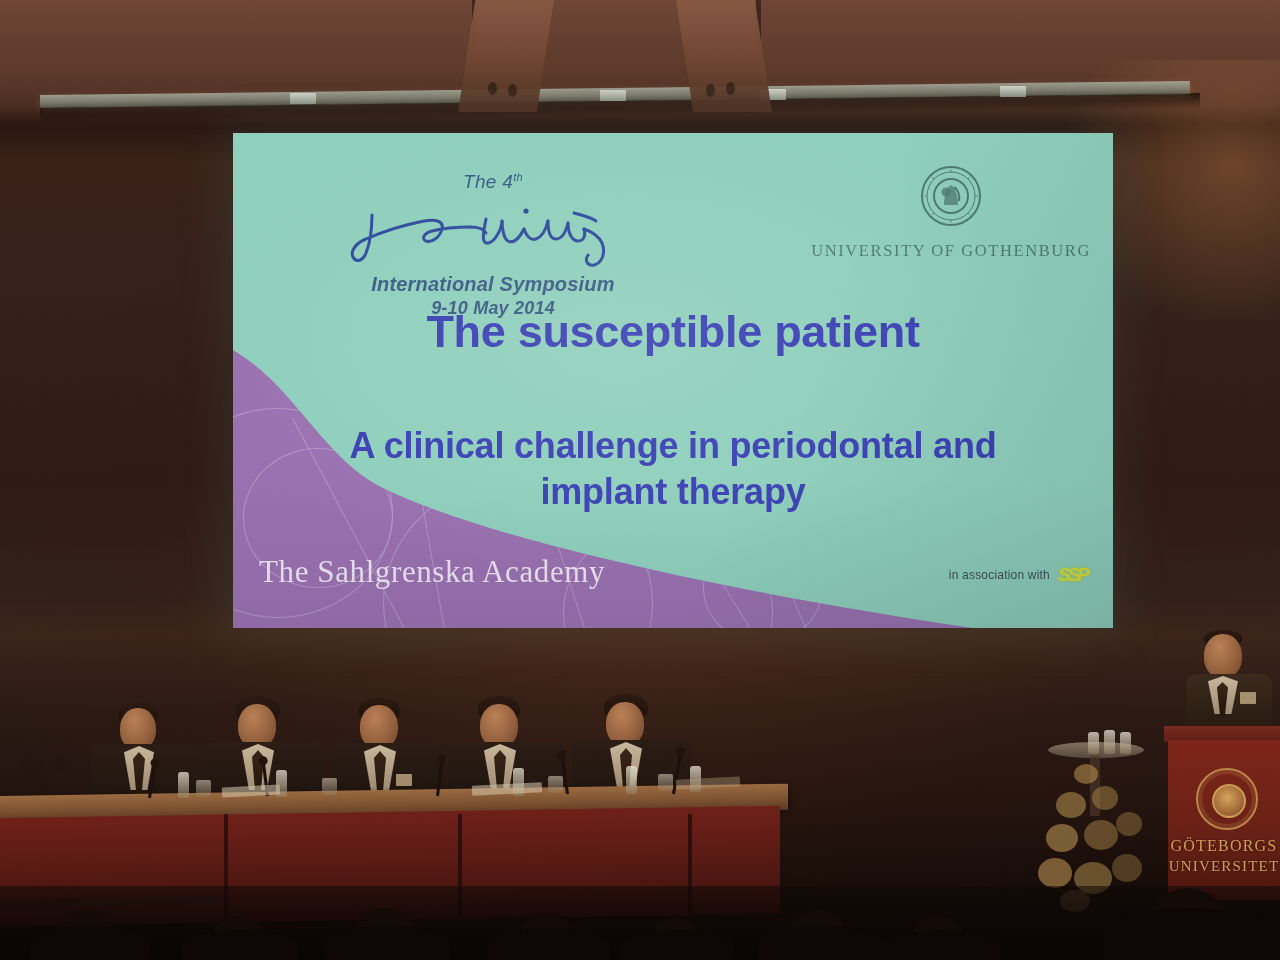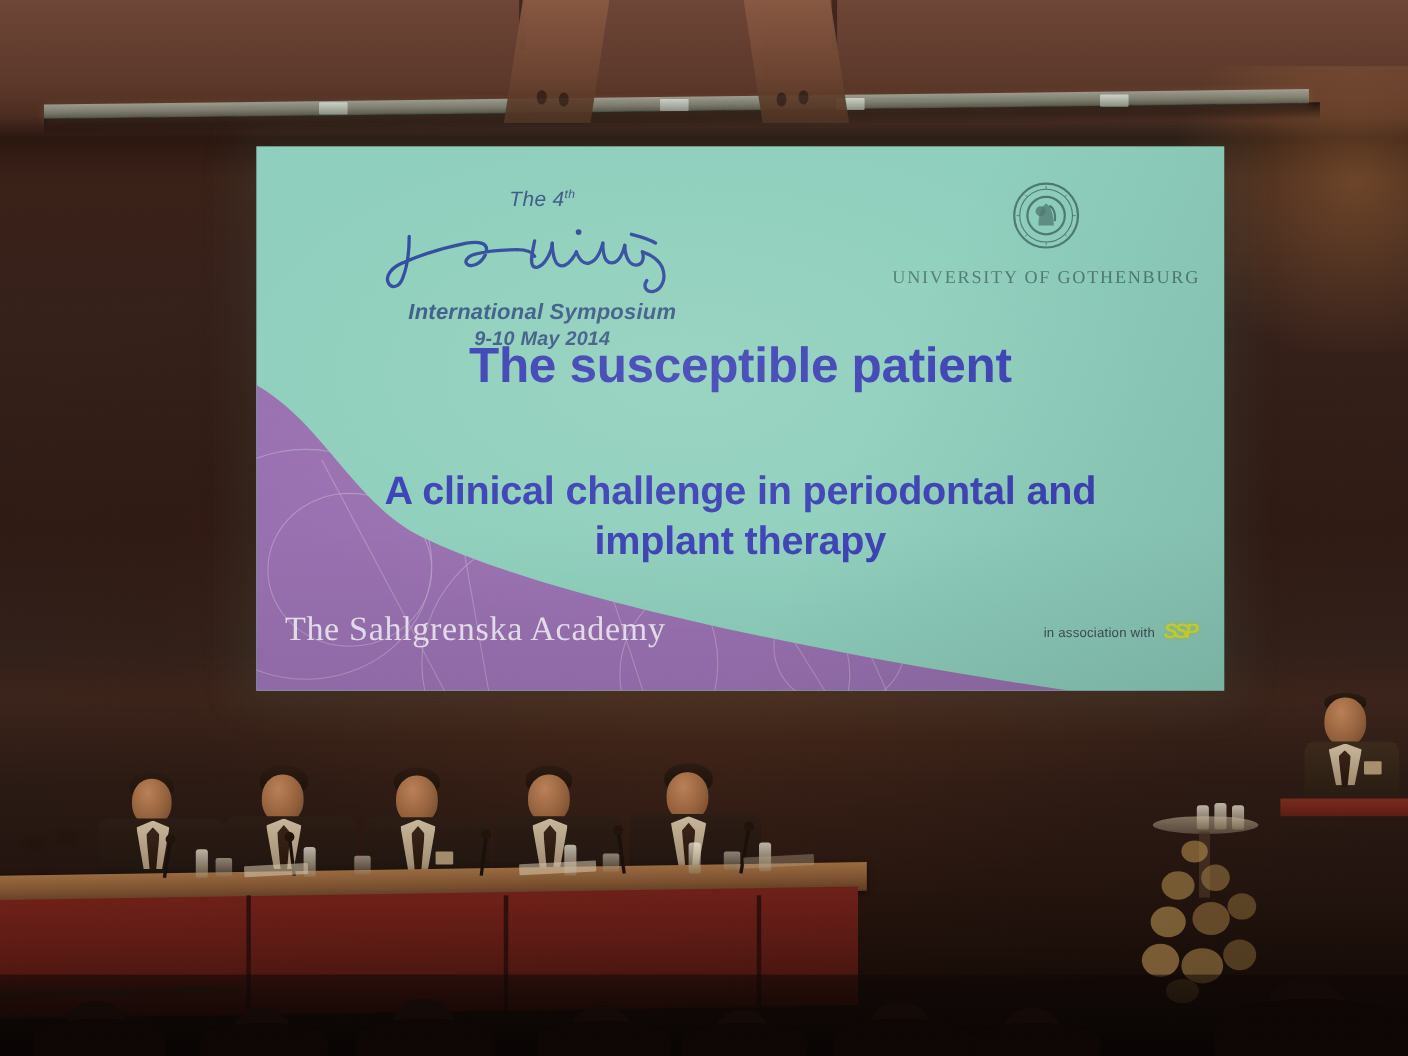--- a/index.html
+++ b/index.html
@@ -476,20 +476,27 @@
       <div class="hair" style="left:18px; top:0px; width:38px; height:16px;"></div>
       <div class="head" style="left:18px; top:4px; width:38px; height:44px;"></div>
       <div class="torso" style="left:0px; top:44px; width:86px; height:62px; background:linear-gradient(180deg,#3b2a1c,#25180f);"></div>
       <div class="shirt" style="left:22px; top:46px; width:30px; height:38px;"></div>
       <div class="tie" style="left:31px; top:52px; width:11px; height:34px;"></div>
       <div class="badge" style="left:54px; top:62px;"></div>
     </div>
 
     <div class="podium">
       <div class="podium-top"></div>
+      <div class="podium-banner">
+        <div class="podium-seal"></div>
+        <div class="podium-text">
+          <div class="l1">GÖTEBORGS</div>
+          <div class="l2">UNIVERSITET</div>
+        </div>
+      </div>
     </div>
   </div>
 
   <div class="rail-low"></div>
 
   <div class="audience">
     <div class="aud-bar"></div>
     <div class="aud-head" style="left:60px;  width:56px; height:50px;"></div>
     <div class="aud-shoulder" style="left:30px;  width:120px; height:34px;"></div>
     <div class="aud-head" style="left:212px; width:52px; height:44px;"></div>

